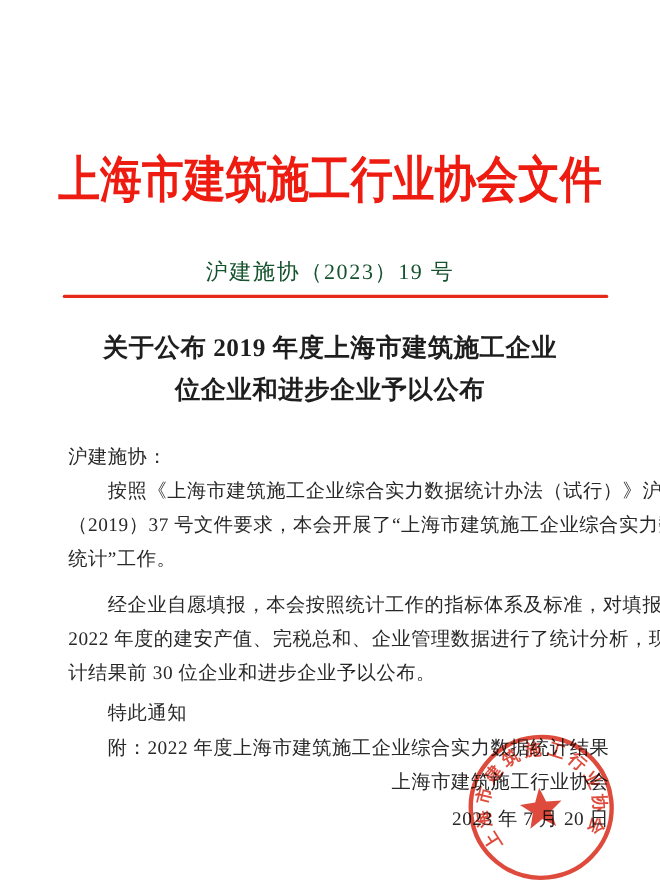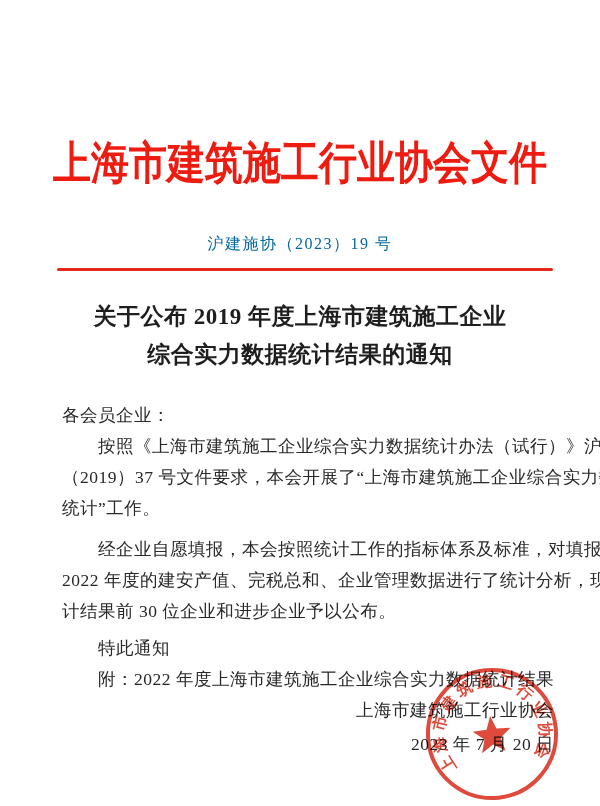--- a/index.html
+++ b/index.html
@@ -21,23 +21,23 @@
     color:#ee1b10;
     white-space:nowrap;
     transform:scaleY(1.18);
     transform-origin:center top;
     letter-spacing:0px;
   }
 
   .doc-number {
     position:absolute; top:222px; left:0; right:0;
     text-align:center;
-    font-size:16px;
+    font-size:20px;
     letter-spacing:1.5px;
-    color:#0369a1;
+    color:#14532d;
   }
 
   .red-rule {
     position:absolute; top:256px; left:57px;
     width:496px; height:3px;
     background:#e5291b;
     border-radius:2px;
   }
 
   .notice-title {
@@ -91,25 +91,25 @@
 <div class="page">
 
   <div class="org-title">上海市建筑施工行业协会文件</div>
 
   <div class="doc-number">沪建施协（2023）19 号</div>
 
   <div class="red-rule"></div>
 
   <div class="notice-title">
     <div>关于公布 2019 年度上海市建筑施工企业</div>
-    <div>综合实力数据统计结果的通知</div>
+    <div>位企业和进步企业予以公布</div>
   </div>
 
   <div class="body-text">
-    <div class="line">各会员企业：</div>
+    <div class="line">沪建施协：</div>
 
     <div class="line">　　按照《上海市建筑施工企业综合实力数据统计办法（试行）》沪建施协</div>
     <div class="line">（2019）37 号文件要求，本会开展了“上海市建筑施工企业综合实力数据</div>
     <div class="line">统计”工作。</div>
 
     <div class="line gap10">　　经企业自愿填报，本会按照统计工作的指标体系及标准，对填报企业</div>
     <div class="line">2022 年度的建安产值、完税总和、企业管理数据进行了统计分析，现将统</div>
     <div class="line">计结果前 30 位企业和进步企业予以公布。</div>
 
     <div class="line gap6">　　特此通知</div>

